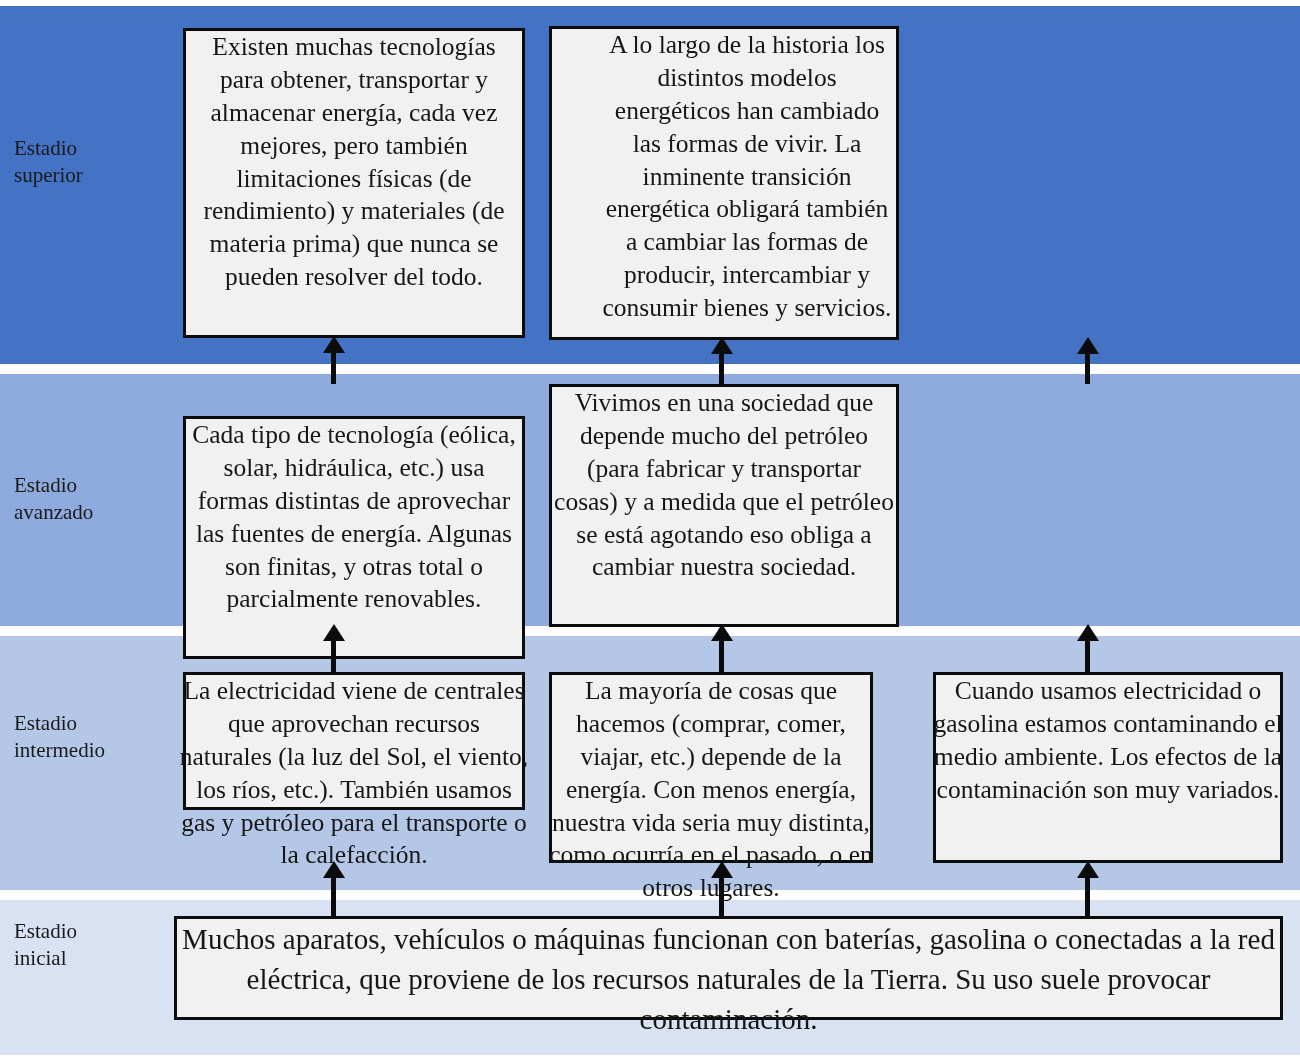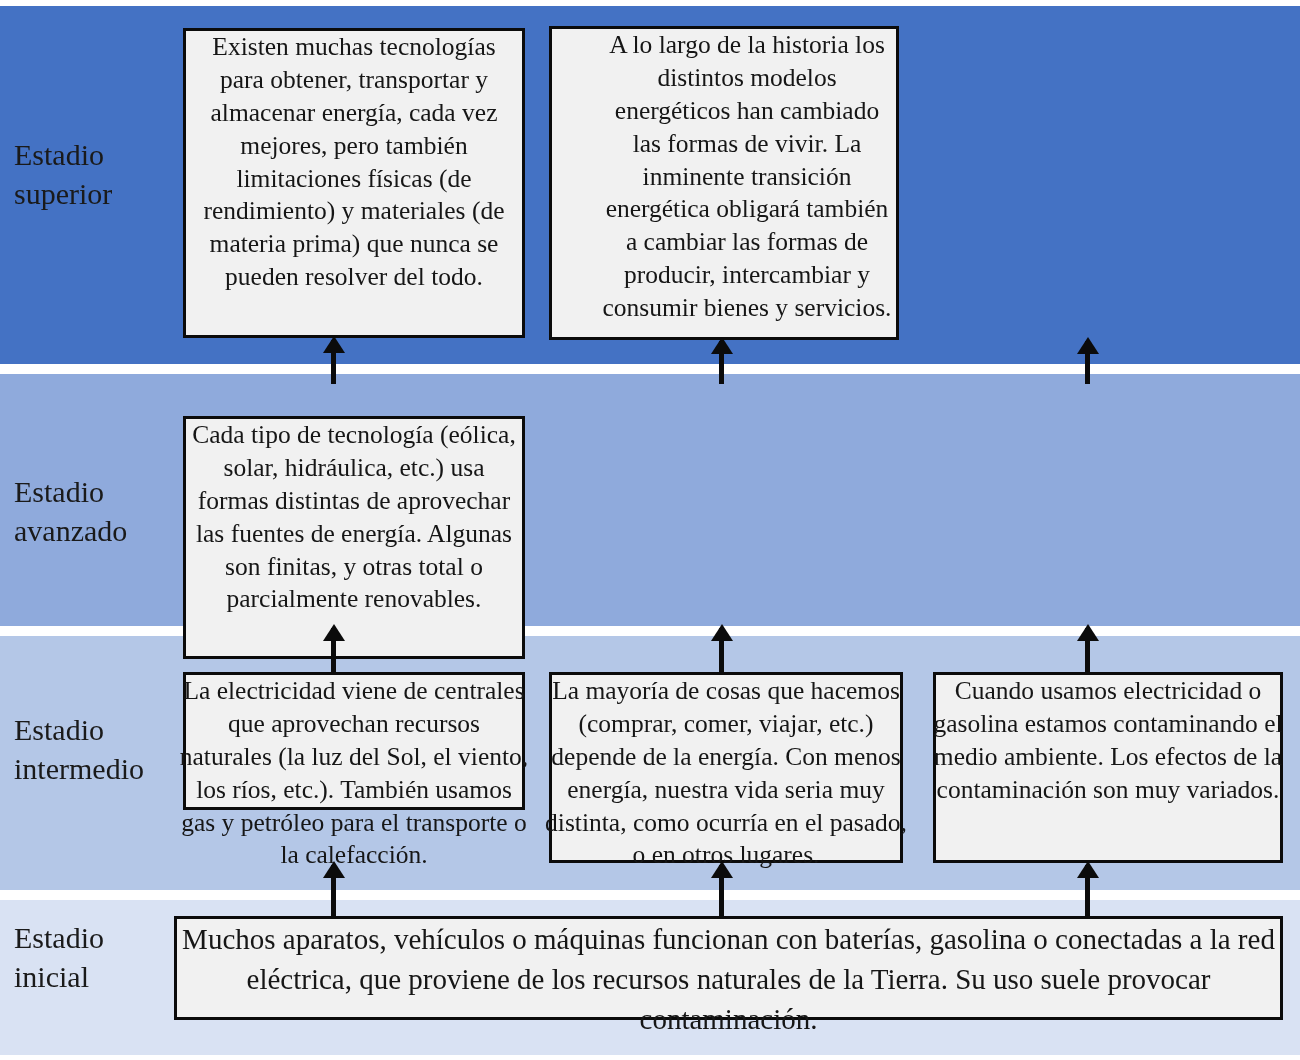--- a/index.html
+++ b/index.html
@@ -28,21 +28,21 @@
   .band-avanzado    { top: 374px; height: 252px; background: #8FAADC; }
   .band-intermedio  { top: 636px; height: 254px; background: #B4C7E7; }
   .band-inicial     { top: 900px; height: 155px; background: #D9E2F3; }
 
   
   .stage-label {
     position: absolute;
     left: 14px;
     width: 160px;
     color: #1a1a1a;
-    font-size: 30px;
+    font-size: 21px;
     line-height: 1.30;
     text-align: left;
     white-space: pre-line;
   }
   .lbl-superior   { top: 135px; }
   .lbl-avanzado   { top: 472px; }
   .lbl-intermedio { top: 710px; }
   .lbl-inicial    { top: 918px; }
 
   
@@ -73,21 +73,21 @@
   .b-r1c2 { left: 549px;  top: 26px;  width: 350px; height: 314px; padding-left: 46px; }
   .b-r1c3 { left: 933px;  top: 22px;  width: 350px; height: 318px; }
 
   
   .b-r2c1 { left: 183px;  top: 384px; width: 342px; height: 243px; margin-top: 32px; }
   .b-r2c2 { left: 549px;  top: 384px; width: 350px; height: 243px; }
   .b-r2c3 { left: 933px;  top: 384px; width: 350px; height: 243px; }
 
   
   .b-r3c1 { left: 183px;  top: 672px; width: 342px; height: 138px; }
-  .b-r3c2 { left: 549px;  top: 672px; width: 354px; height: 191px; }
+  .b-r3c2 { left: 549px;  top: 672px; width: 324px; height: 191px; }
   .b-r3c3 { left: 933px;  top: 672px; width: 350px; height: 191px; }
 
   
   .b-r4   { left: 174px;  top: 916px; width: 1109px; height: 104px; }
   .b-r4 .box-text { font-size: 29px; line-height: 1.38; }
 
   
   .wide-text { margin: 0 -9px; width: calc(100% + 18px); }
 
   
@@ -148,20 +148,23 @@
   <div class="box b-r1c1">
     <span class="box-text">Existen muchas tecnologías para obtener, transportar y almacenar energía, cada vez mejores, pero también limitaciones físicas (de rendimiento) y materiales (de materia prima) que nunca se pueden resolver del todo.</span>
   </div>
   <div class="box b-r1c2">
     <span class="box-text">A lo largo de la historia los distintos modelos energéticos han cambiado las formas de vivir. La inminente transición energética obligará también a cambiar las formas de producir, intercambiar y consumir bienes y servicios.</span>
   </div>
 
   <div class="box b-r2c1">
     <span class="box-text">Cada tipo de tecnología (eólica, solar, hidráulica, etc.) usa formas distintas de aprovechar las fuentes de energía. Algunas son finitas, y otras total o parcialmente renovables.</span>
   </div>
+  <div class="box b-r2c2">
+    <span class="box-text">Vivimos en una sociedad que depende mucho del petróleo (para fabricar y transportar cosas) y a medida que el petróleo se está agotando eso obliga a cambiar nuestra sociedad.</span>
+  </div>
 
   <div class="box b-r3c1">
     <span class="box-text wide-text">La electricidad viene de centrales que aprovechan recursos naturales (la luz del Sol, el viento, los ríos, etc.).  También usamos gas y petróleo para el transporte o la calefacción.</span>
   </div>
   <div class="box b-r3c2">
     <span class="box-text wide-text">La mayoría de cosas que hacemos (comprar, comer, viajar, etc.) depende de la energía. Con menos energía, nuestra vida seria muy distinta, como ocurría en el pasado, o en otros lugares.</span>
   </div>
   <div class="box b-r3c3">
     <span class="box-text wide-text">Cuando usamos electricidad o gasolina estamos contaminando el medio ambiente. Los efectos de la contaminación son muy variados.</span>
   </div>

